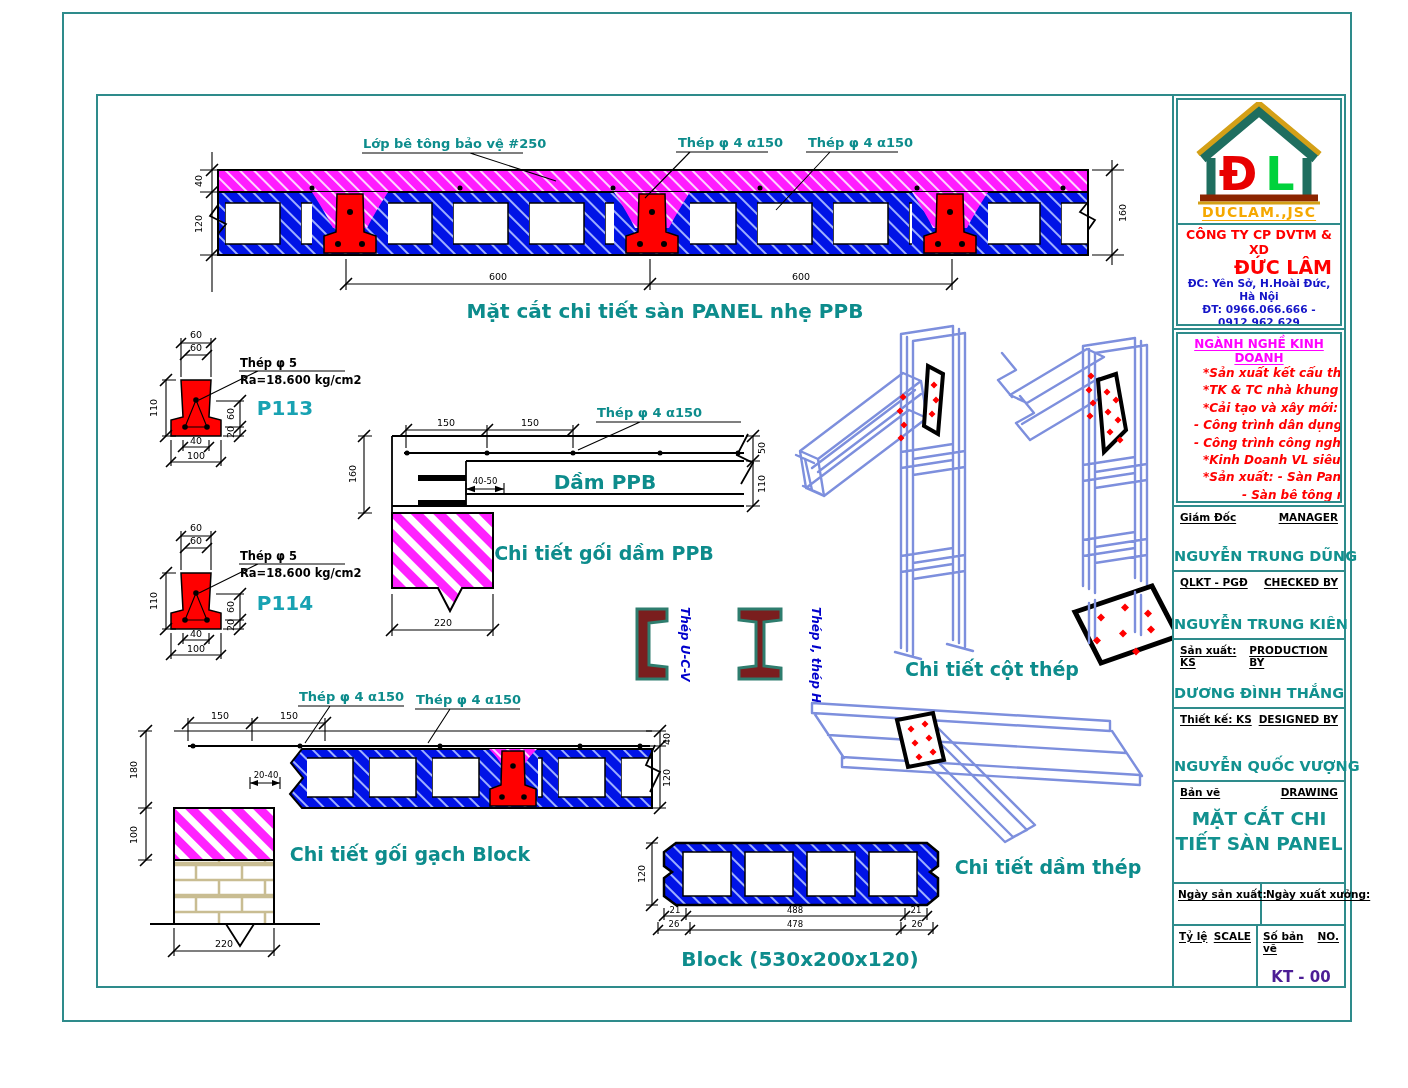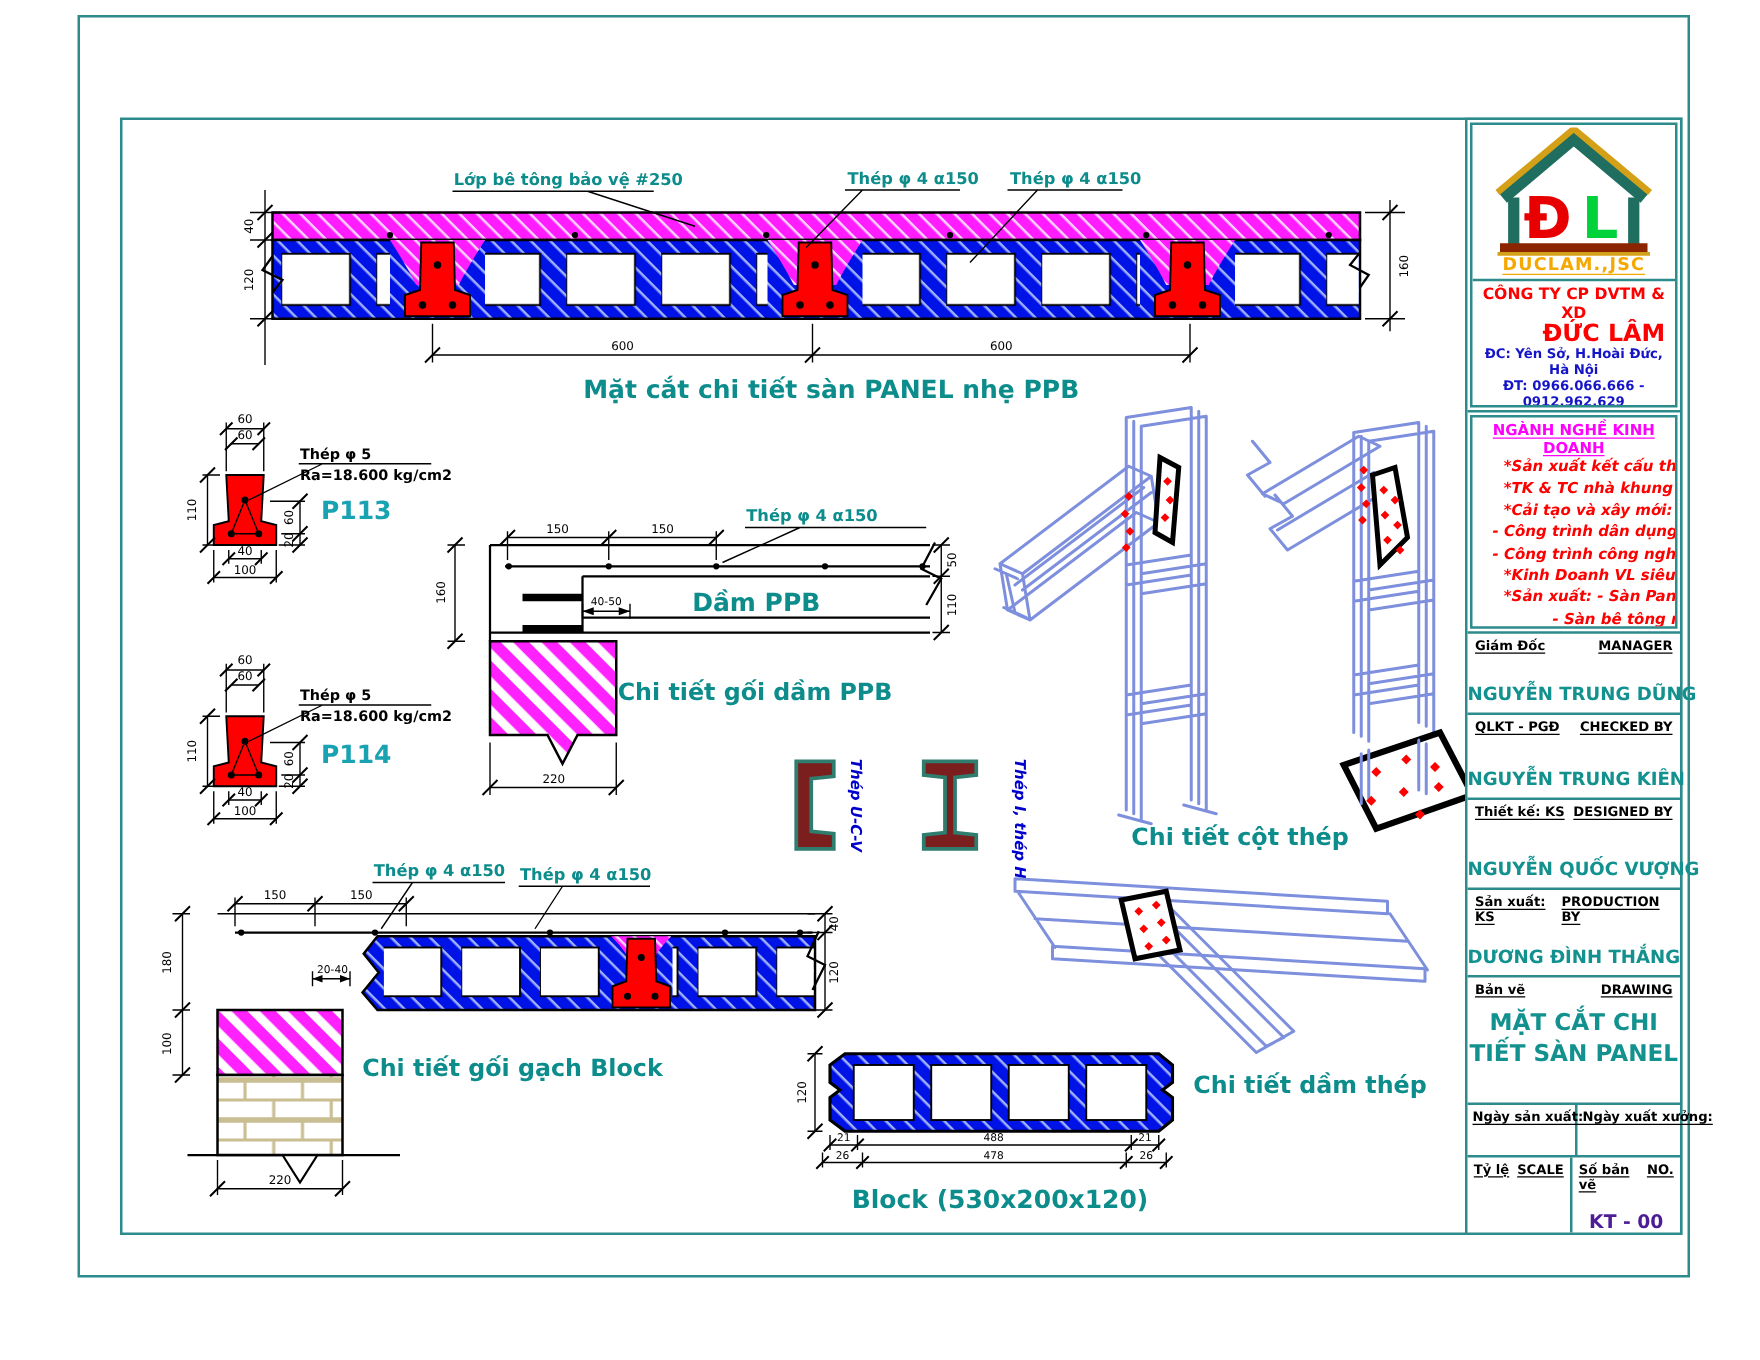--- a/index.html
+++ b/index.html
@@ -417,33 +417,33 @@
     </div>
     <div class="row-name">NGUYỄN TRUNG DŨNG</div>
   </div>
   <div class="sec" id="row-2">
     <div class="row-labels">
       <span>QLKT - PGĐ</span>
       <span>CHECKED BY</span>
     </div>
     <div class="row-name">NGUYỄN TRUNG KIÊN</div>
   </div>
+  <div class="sec" id="row-4">
+    <div class="row-labels">
+      <span>Sản xuất: KS</span>
+      <span>PRODUCTION BY</span>
+    </div>
+    <div class="row-name">DƯƠNG ĐÌNH THẮNG</div>
+  </div>
   <div class="sec" id="row-3">
     <div class="row-labels">
       <span>Thiết kế: KS</span>
       <span>DESIGNED BY</span>
     </div>
     <div class="row-name">NGUYỄN QUỐC VƯỢNG</div>
-  </div>
-  <div class="sec" id="row-4">
-    <div class="row-labels">
-      <span>Sản xuất: KS</span>
-      <span>PRODUCTION BY</span>
-    </div>
-    <div class="row-name">DƯƠNG ĐÌNH THẮNG</div>
   </div>
 
   <div class="sec" id="draw-sec">
     <div class="row-labels">
       <span>Bản vẽ</span>
       <span>DRAWING</span>
     </div>
     <div class="draw-title">
       <div>MẶT CẮT CHI</div>
       <div>TIẾT SÀN PANEL</div>

